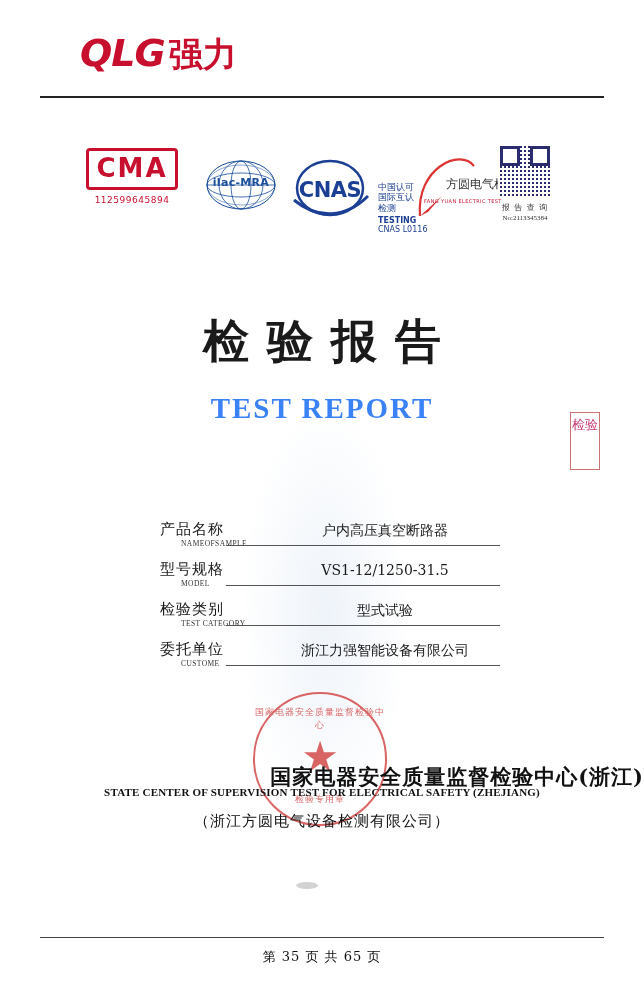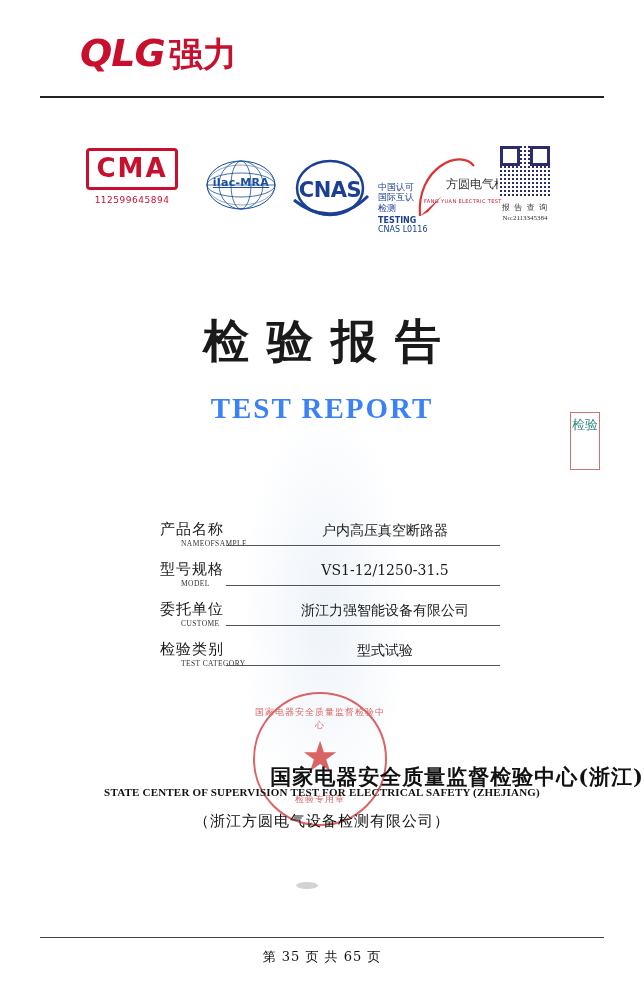--- a/index.html
+++ b/index.html
@@ -108,21 +108,20 @@
   .ilac-text {
     position: absolute;
     top: 22px;
     left: 0;
     width: 100%;
     font-family: "DejaVu Sans", sans-serif;
     font-size: 11px;
     font-weight: bold;
     color: #1b4f9c;
     letter-spacing: 0.3px;
-    text-decoration: underline;
   }
 
   
   .cnas {
     position: absolute;
     left: 248px;
     top: 16px;
     width: 84px;
     height: 74px;
   }
@@ -260,21 +259,21 @@
   }
 
   
   .side-stamp {
     position: absolute;
     right: 44px;
     top: 412px;
     width: 30px;
     height: 58px;
     border: 1.5px solid #c45b5b;
-    color: #0f766e;
+    color: #be185d;
     font-family: "DejaVu Serif", serif;
     font-size: 13px;
     line-height: 1.25;
     text-align: center;
     padding-top: 4px;
     box-sizing: border-box;
     opacity: .85;
   }
 
   
@@ -530,30 +529,30 @@
   </div>
 
   <div class="field">
     <div class="field-label">型号规格</div>
     <div class="field-sub">MODEL</div>
     <div class="field-value">VS1-12/1250-31.5</div>
     <div class="field-line"></div>
   </div>
 
   <div class="field">
+    <div class="field-label">检验类别</div>
+    <div class="field-sub">TEST CATEGORY</div>
+    <div class="field-value">型式试验</div>
+    <div class="field-line"></div>
+  </div>
+
+  <div class="field">
     <div class="field-label">委托单位</div>
     <div class="field-sub">CUSTOME</div>
     <div class="field-value">浙江力强智能设备有限公司</div>
-    <div class="field-line"></div>
-  </div>
-
-  <div class="field">
-    <div class="field-label">检验类别</div>
-    <div class="field-sub">TEST CATEGORY</div>
-    <div class="field-value">型式试验</div>
     <div class="field-line"></div>
   </div>
 </div>
 
 <div class="seal">
   <div class="seal-text-top">国家电器安全质量监督检验中心</div>
   <div class="seal-star">★</div>
   <div class="seal-text-bottom">检验专用章</div>
 </div>
 

